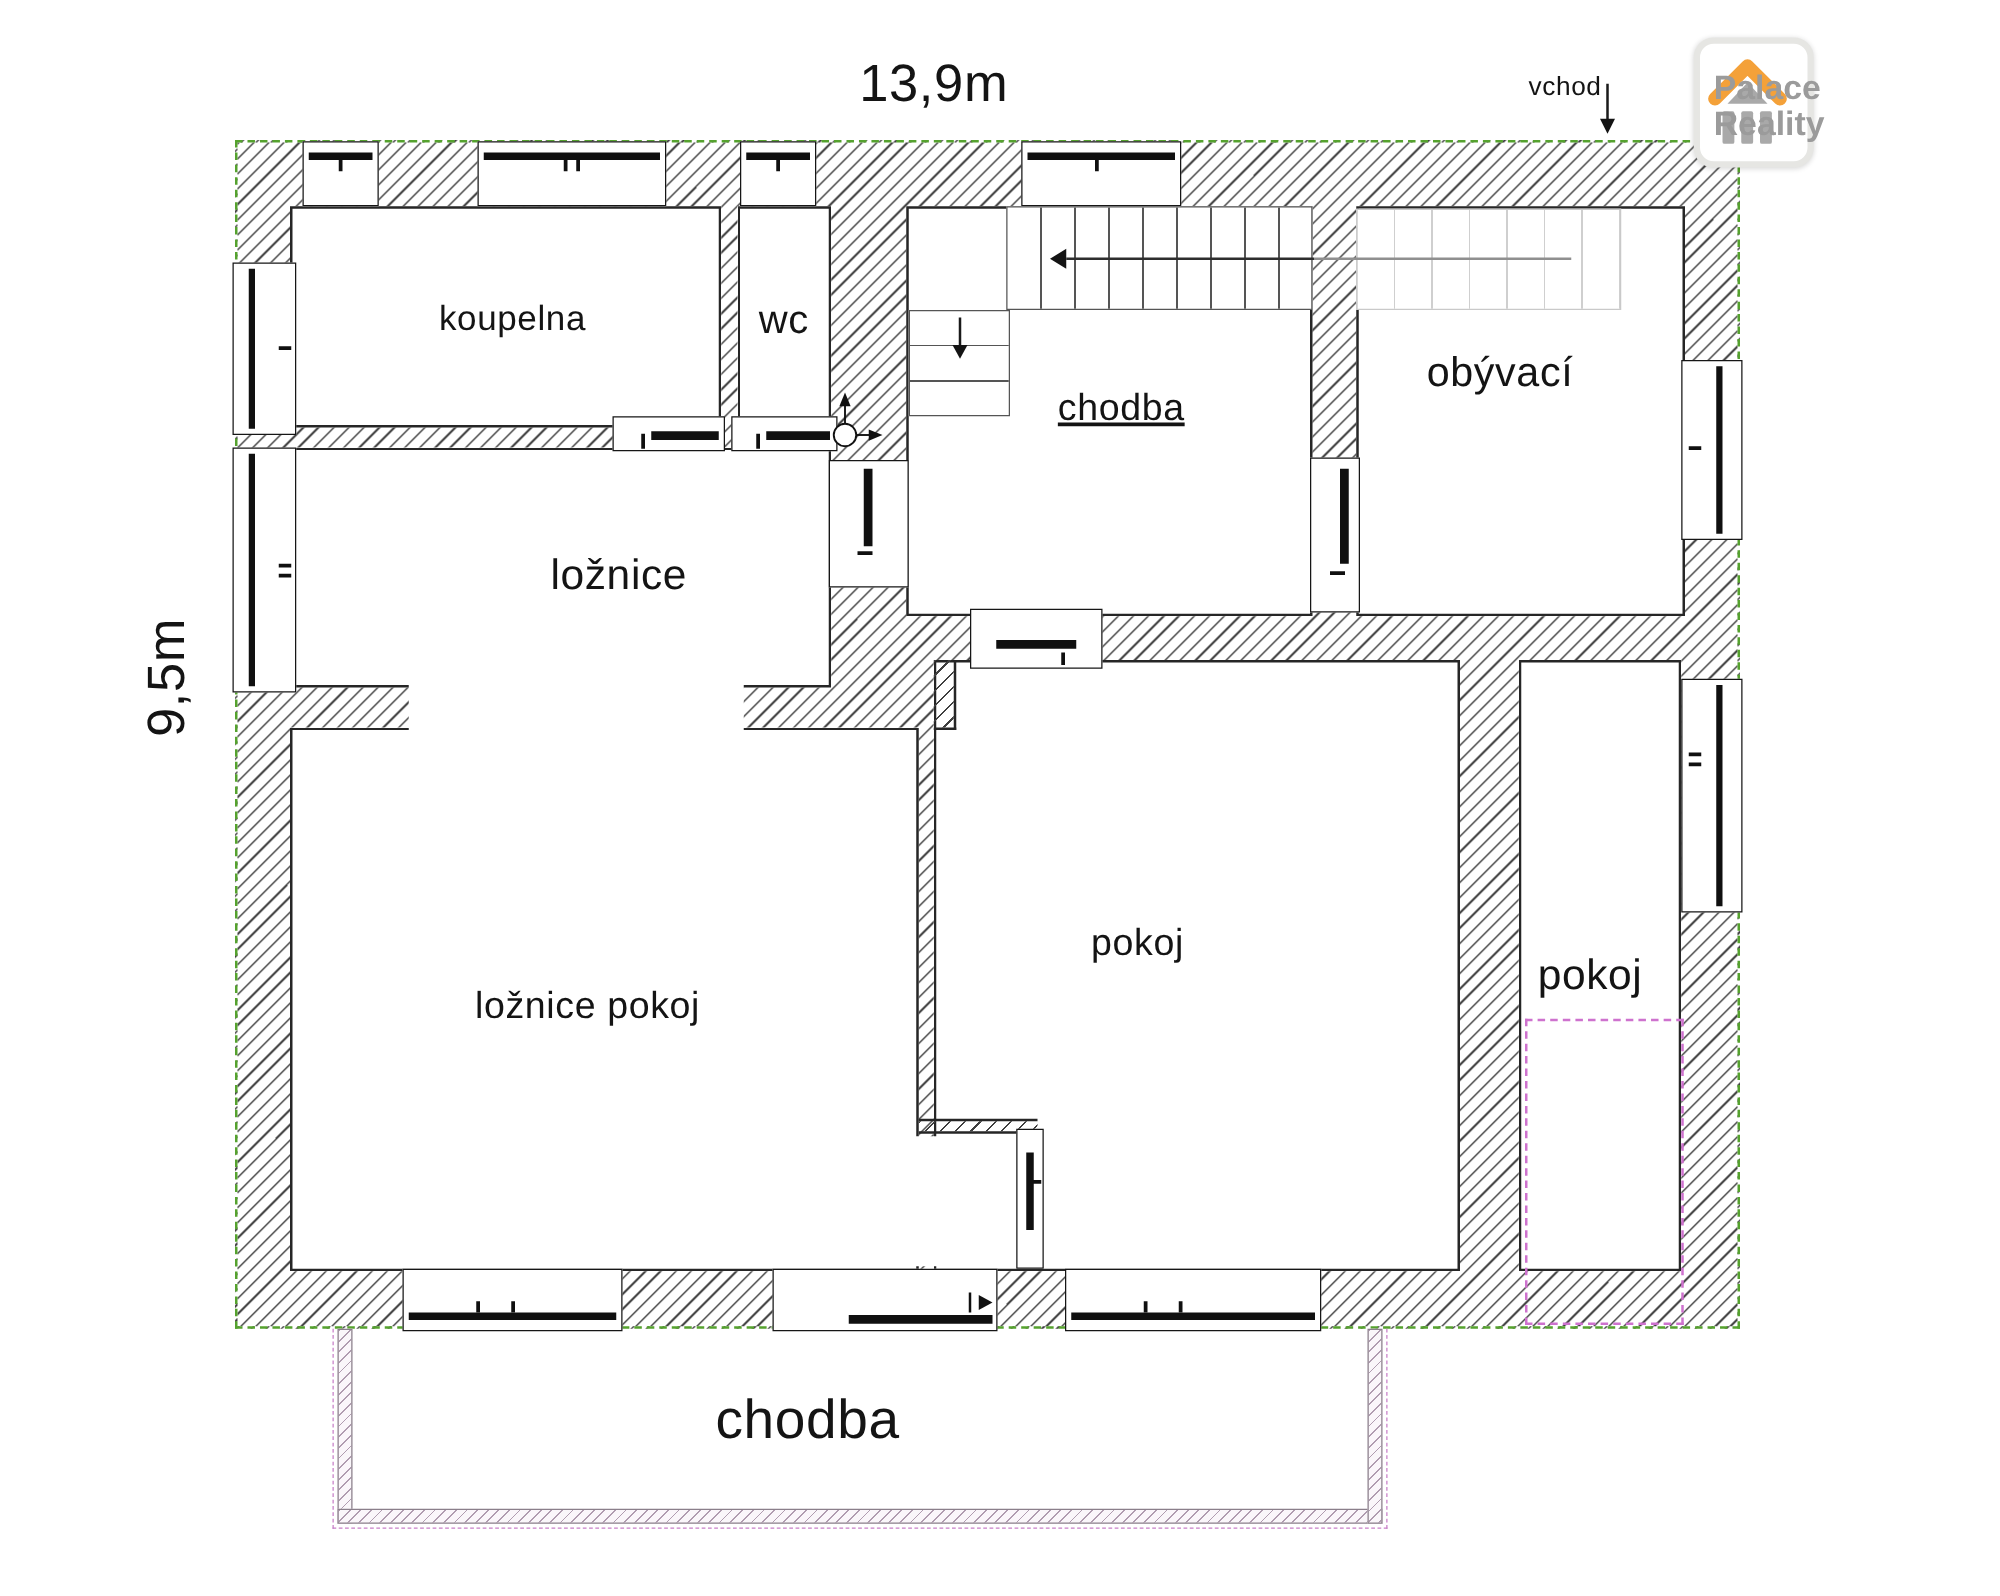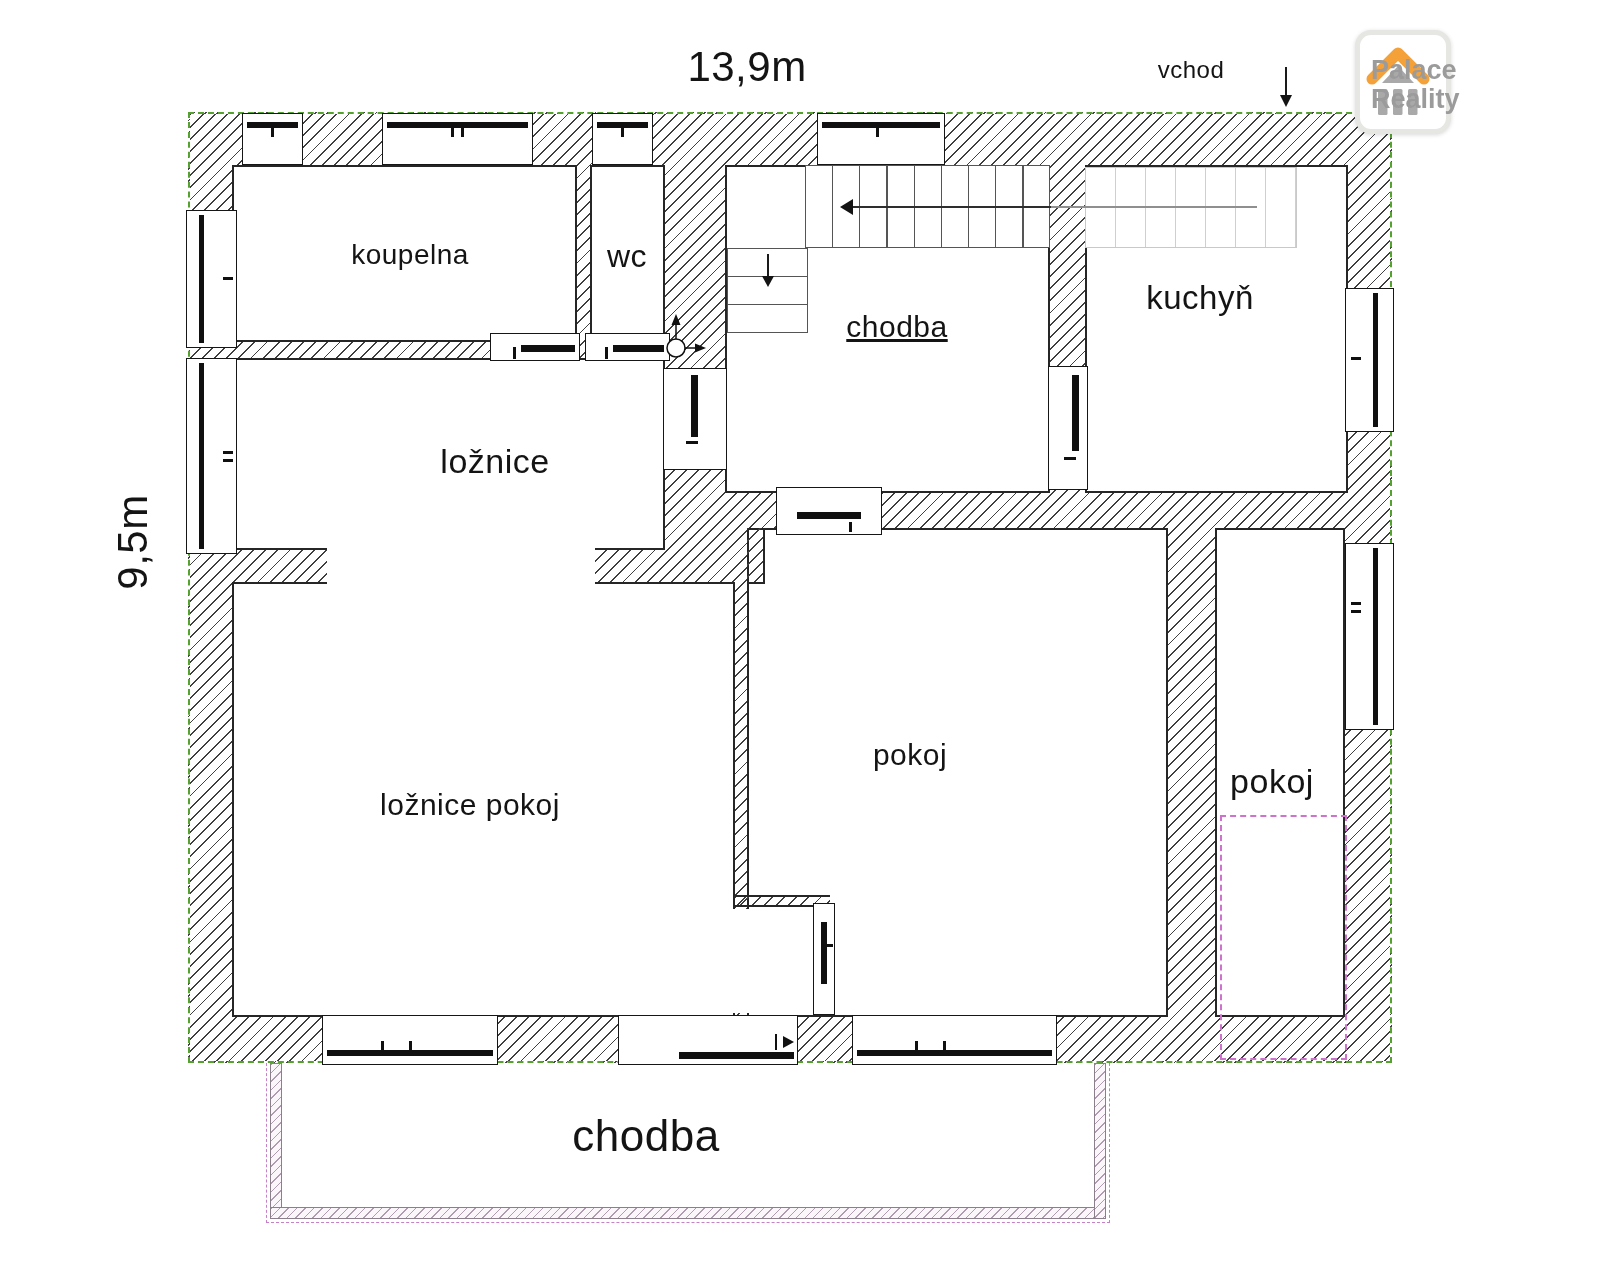--- a/index.html
+++ b/index.html
@@ -188,29 +188,29 @@
   <div class="balc-wall" style="left:1094px; top:1063px; width:12px; height:156px;"></div>
 
   <div id="planned-rect" style="left:1220px; top:815px; width:127px; height:245px;"></div>
 
   <div class="line" style="left:1285px; top:67px; width:2px; height:30px;"></div>
   <div class="tri" style="left:1280px; top:95px; border-top:12px solid #141414; border-left:6px solid transparent; border-right:6px solid transparent;"></div>
 
   <div class="lbl" style="left:410px; top:255px; font-size:28px;">koupelna</div>
   <div class="lbl" style="left:627px; top:256px; font-size:32px;">wc</div>
   <div class="lbl" style="left:897px; top:327px; font-size:30px;text-decoration:underline;">chodba</div>
-  <div class="lbl" style="left:1200px; top:298px; font-size:33px;">kuchyň</div>
+  <div class="lbl" style="left:1200px; top:298px; font-size:33px;">obývací</div>
   <div class="lbl" style="left:495px; top:461px; font-size:34px;">ložnice</div>
   <div class="lbl" style="left:470px; top:805px; font-size:30px;">ložnice pokoj</div>
   <div class="lbl" style="left:910px; top:755px; font-size:30px;">pokoj</div>
   <div class="lbl" style="left:1272px; top:781px; font-size:34px;">pokoj</div>
   <div class="lbl" style="left:646px; top:1136px; font-size:44px;">chodba</div>
   <div class="lbl" style="left:747px; top:67px; font-size:42px;">13,9m</div>
   <div class="lbl" id="lbl-dim-h" style="left:133px; top:542px; font-size:42px;">9,5m</div>
-  <div class="lbl" style="left:1191px; top:70px; font-size:24px;">vchod</div>
+  <div class="lbl" style="left:1252px; top:70px; font-size:21px;">vchod</div>
 
   <div id="logo-badge" style="left:1355px; top:30px; width:86px; height:94px;">
     <svg width="76" height="84" viewBox="0 0 76 84">
       <path d="M12,44 L38,18 L64,44" fill="none" stroke="#f4a139" stroke-width="11" stroke-linecap="round" stroke-linejoin="round"></path>
       <polygon points="22,48 54,48 38,31" fill="#a9a9a9"></polygon>
       <rect x="18" y="54" width="9.5" height="26" rx="1.5" fill="#a9a9a9"></rect>
       <rect x="33" y="54" width="9.5" height="26" rx="1.5" fill="#a9a9a9"></rect>
       <rect x="48" y="54" width="9.5" height="26" rx="1.5" fill="#a9a9a9"></rect>
     </svg>
   </div>

